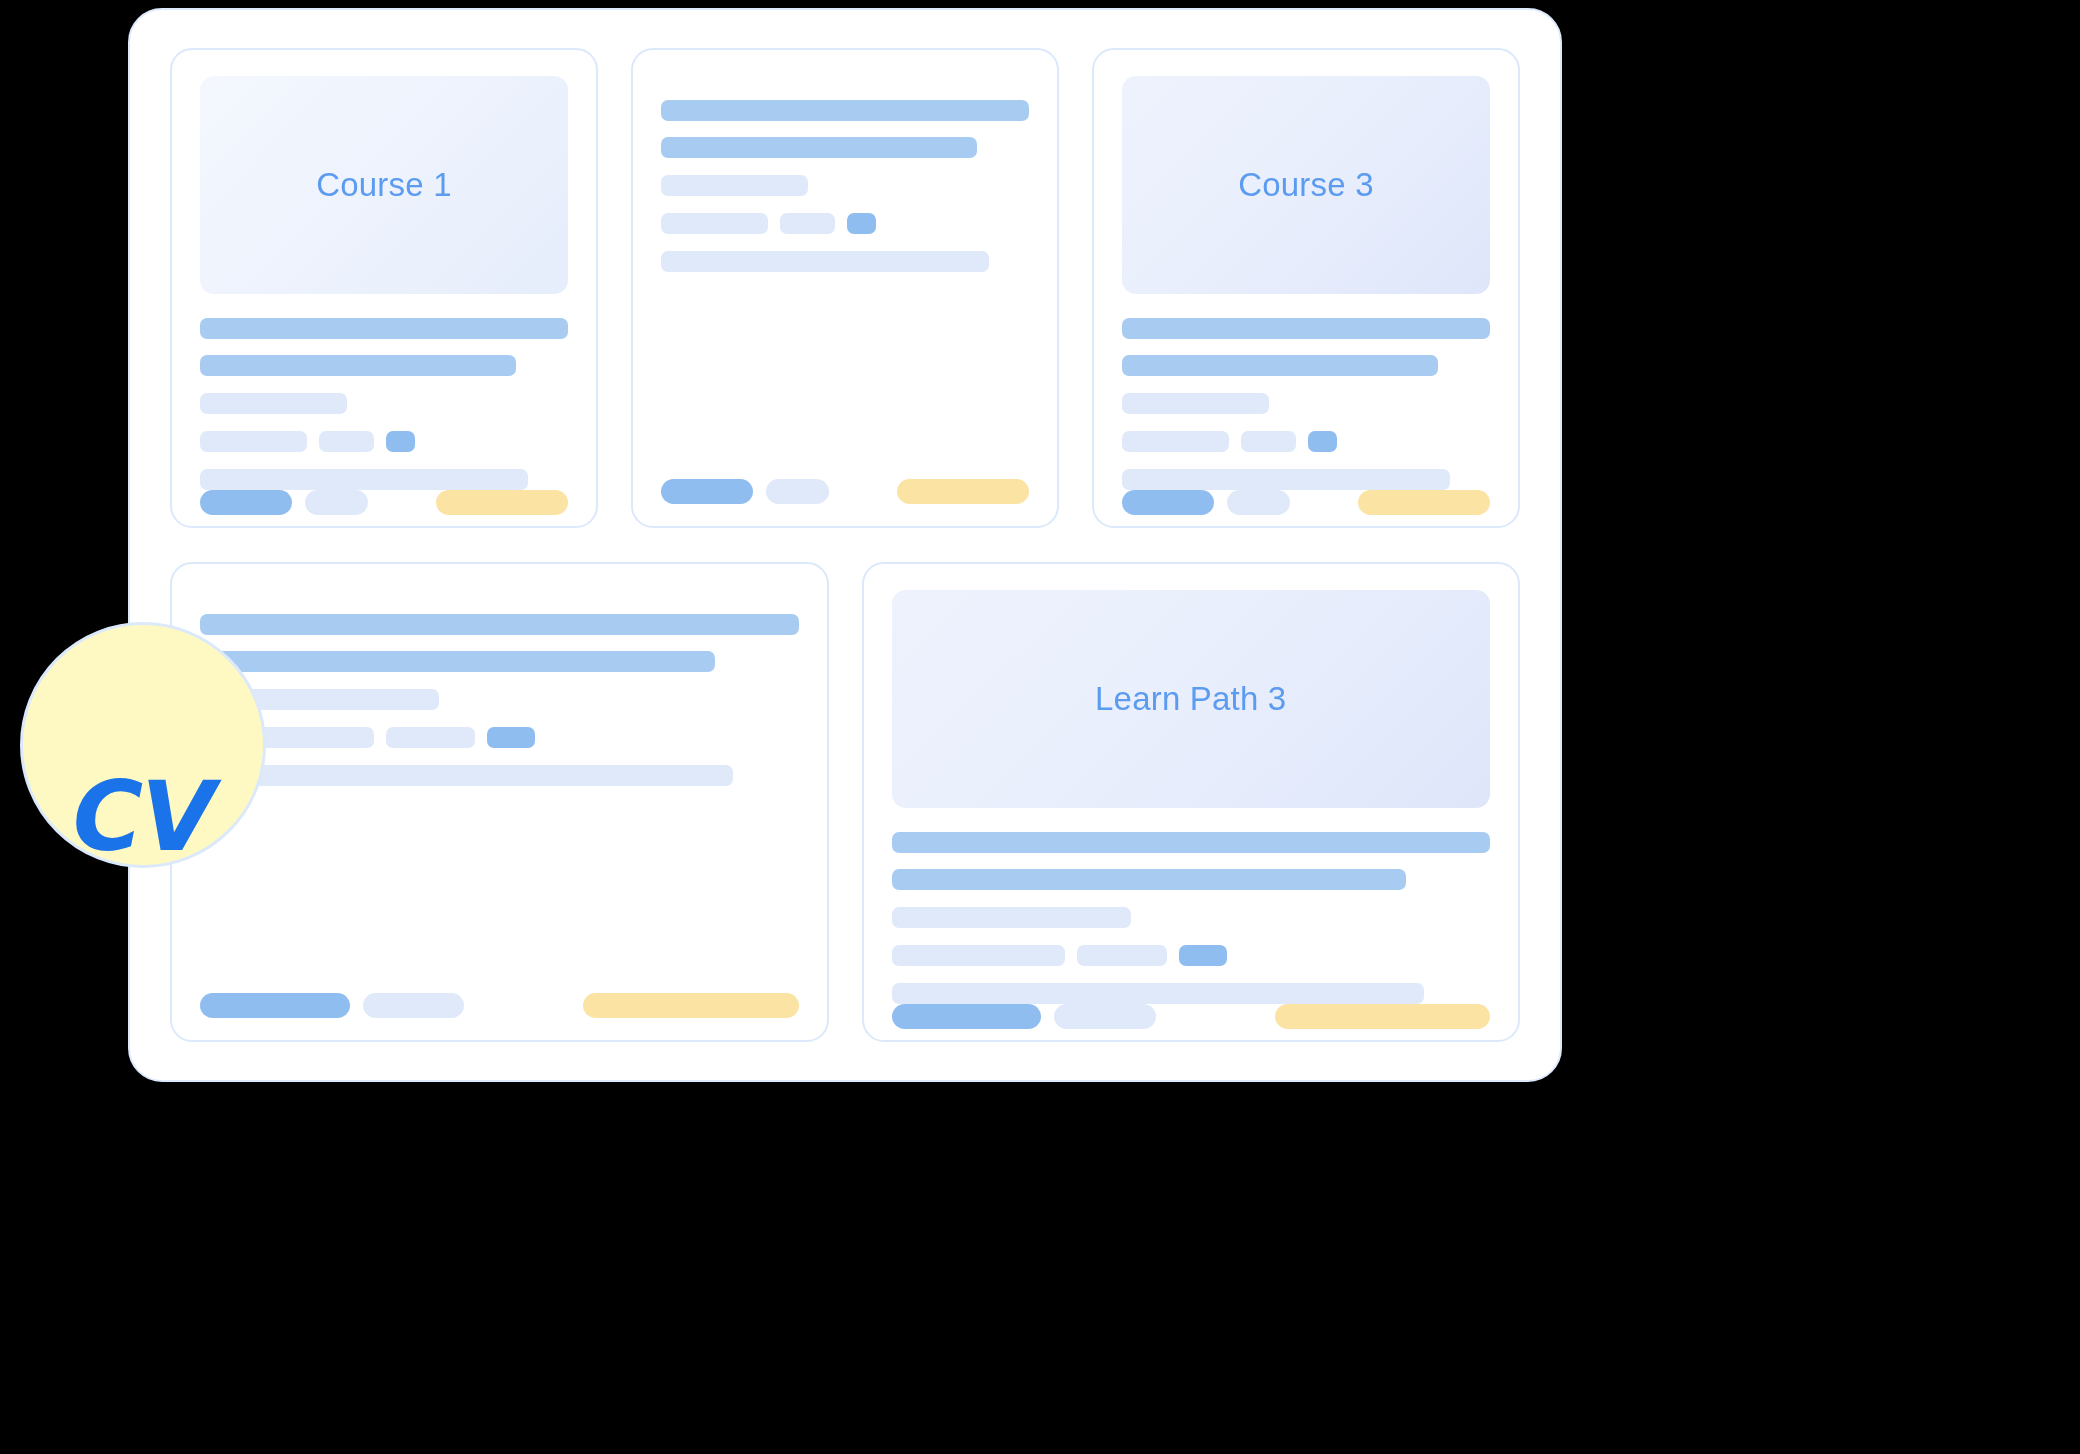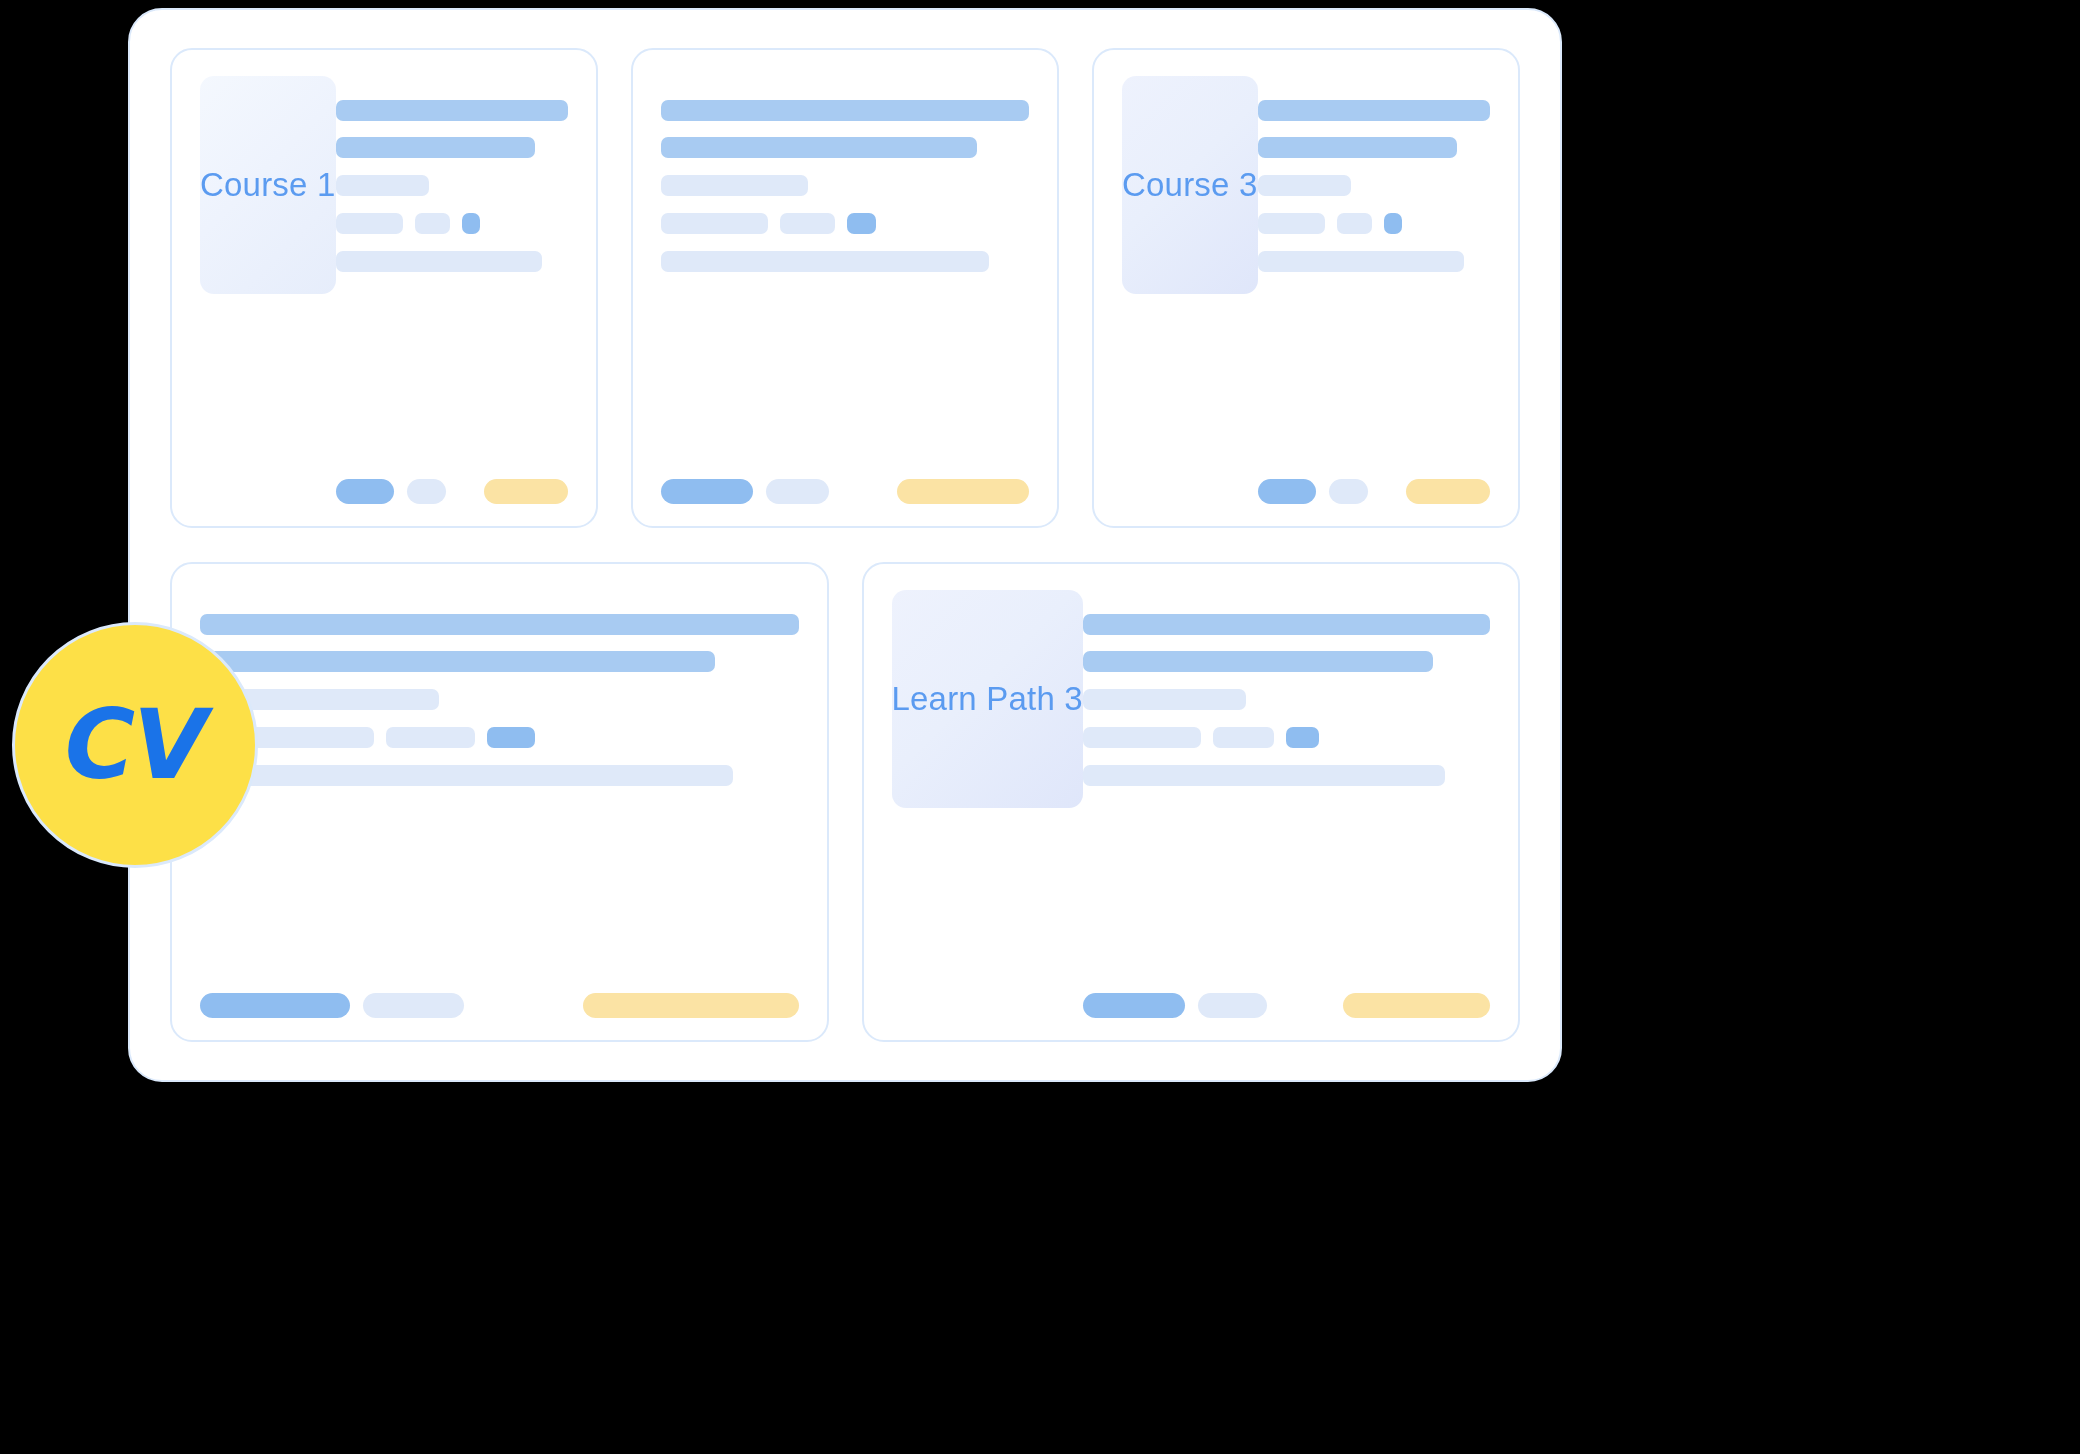--- a/index.html
+++ b/index.html
@@ -43,21 +43,21 @@
   }
 
   
   .card {
     flex: 1 1 0;
     background: #ffffff;
     border: 2px solid #dbe9fb;
     border-radius: 22px;
     padding: 26px 28px 22px 28px;
     display: flex;
-    flex-direction: row;
+    flex-direction: column;
     min-width: 0;
   }
 
   .thumb {
     height: 218px;
     border-radius: 14px;
     display: flex;
     align-items: center;
     justify-content: center;
     flex: 0 0 auto;
@@ -106,29 +106,29 @@
   .footer-row {
     margin-top: auto;
     display: flex;
     align-items: center;
   }
   .spacer { flex: 1 1 auto; }
 
   
   .logo-badge {
     position: absolute;
-    left: 12px;
+    left: 20px;
     top: 622px;
     width: 246px;
     height: 246px;
     border-radius: 50%;
-    background: #fde047;
+    background: #fef9c3;
     border: 3px solid #dbe9fb;
     display: flex;
-    align-items: center;
+    align-items: flex-end;
     justify-content: center;
   }
   .logo-text {
     font-size: 96px;
     font-weight: 700;
     font-style: italic;
     color: #1a73e8;
     letter-spacing: -2px;
     line-height: 1;
     font-family: "DejaVu Sans", sans-serif;

